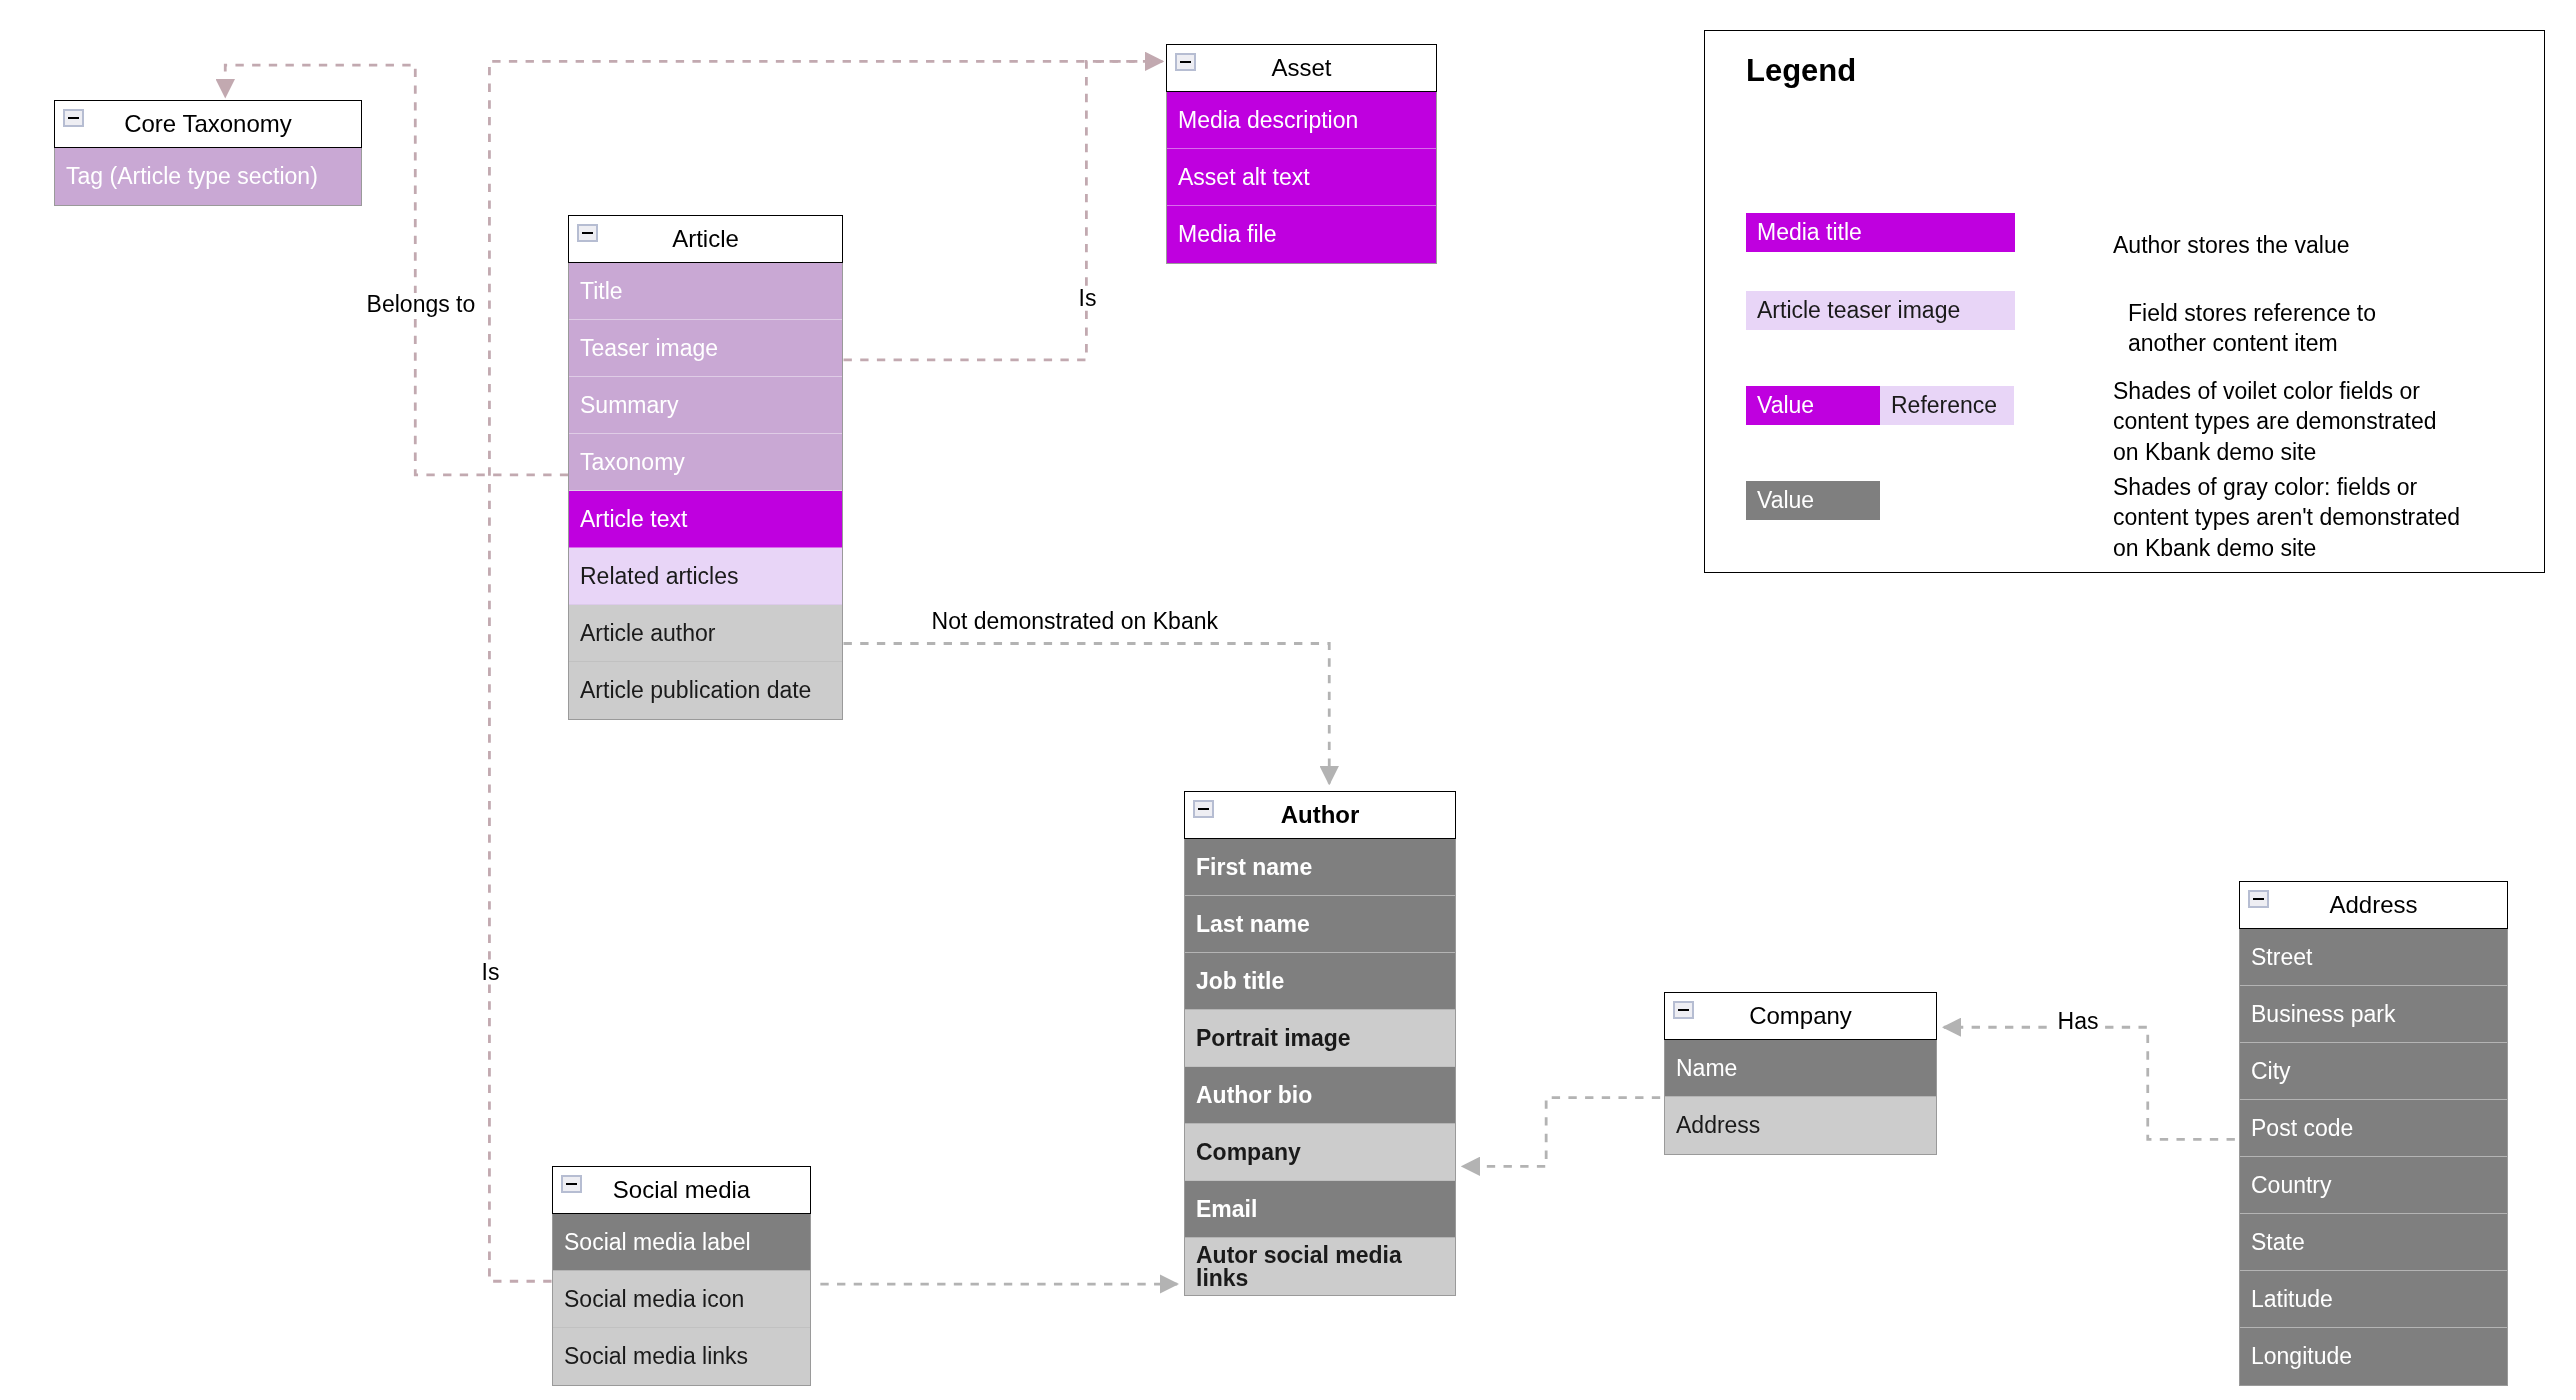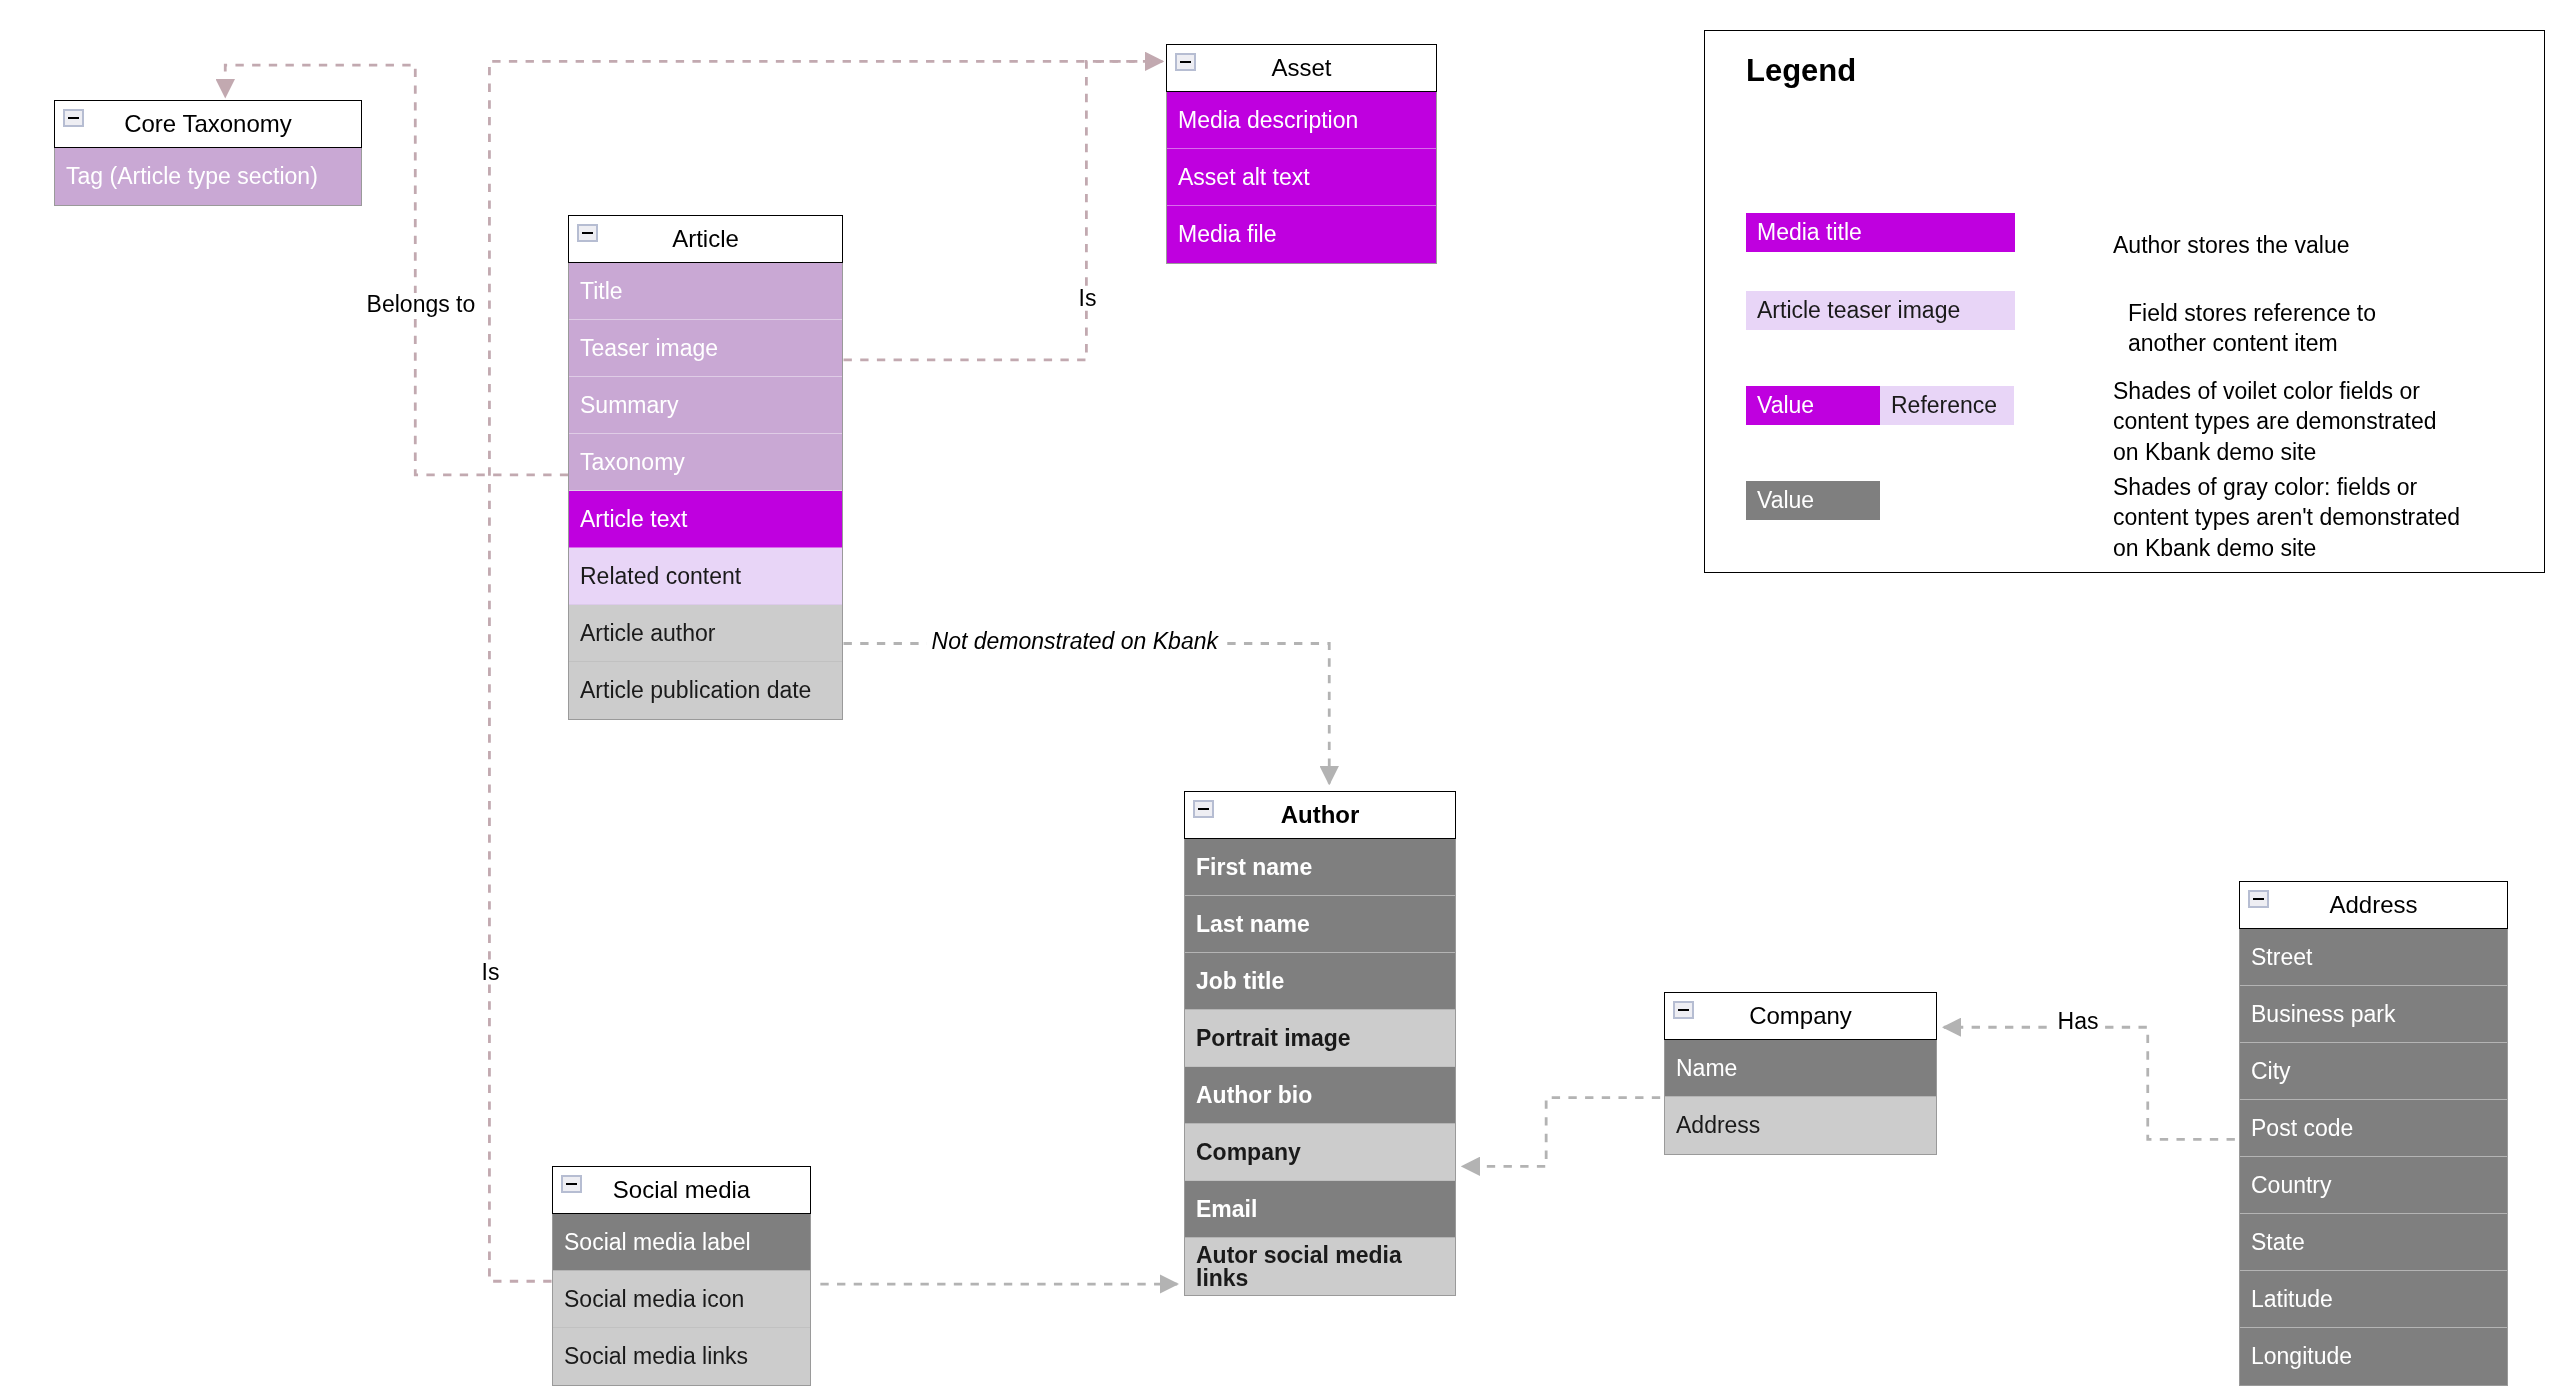--- a/index.html
+++ b/index.html
@@ -185,21 +185,21 @@
       <path d="M 2411 1229 L 2317 1229 L 2317 1108 L 2097 1108" fill="none" stroke="#b3b3b3" stroke-width="3" stroke-dasharray="9 9" marker-end="url(#arrow-gray)"></path>
     </g>
   </svg>
 
   <div class="wire-label" style="left:362px; top:293px;">Belongs to</div>
 
   <div class="wire-label" style="left:1074px; top:287px;">Is</div>
 
   <div class="wire-label" style="left:477px; top:961px;">Is</div>
 
-  <div class="wire-label" style="left:927px; top:630px;font-style:italic;">Not demonstrated on Kbank</div>
+  <div class="wire-label" style="left:927px; top:610px;">Not demonstrated on Kbank</div>
 
   <div class="wire-label" style="left:2053px; top:1010px;">Has</div>
 
   <div id="entity-layer">
       <div class="entity" style="left: 54px; top: 100px; width: 308px;">
         <div class="entity-header">
           <span class="collapse-icon">
             <i></i>
           </span>
           <span class="entity-title">Core Taxonomy</span>
@@ -214,21 +214,21 @@
             <i></i>
           </span>
           <span class="entity-title">Article</span>
         </div>
         <div class="entity-rows">
           <div class="row c-violet">Title</div>
           <div class="row c-violet">Teaser image</div>
           <div class="row c-violet">Summary</div>
           <div class="row c-violet">Taxonomy</div>
           <div class="row c-magenta">Article text</div>
-          <div class="row c-lavender">Related content</div>
+          <div class="row c-lavender">Related articles</div>
           <div class="row c-lgray">Article author</div>
           <div class="row c-lgray">Article publication date</div>
         </div>
       </div>
       <div class="entity" style="left: 1166px; top: 44px; width: 271px;">
         <div class="entity-header">
           <span class="collapse-icon">
             <i></i>
           </span>
           <span class="entity-title">Asset</span>

